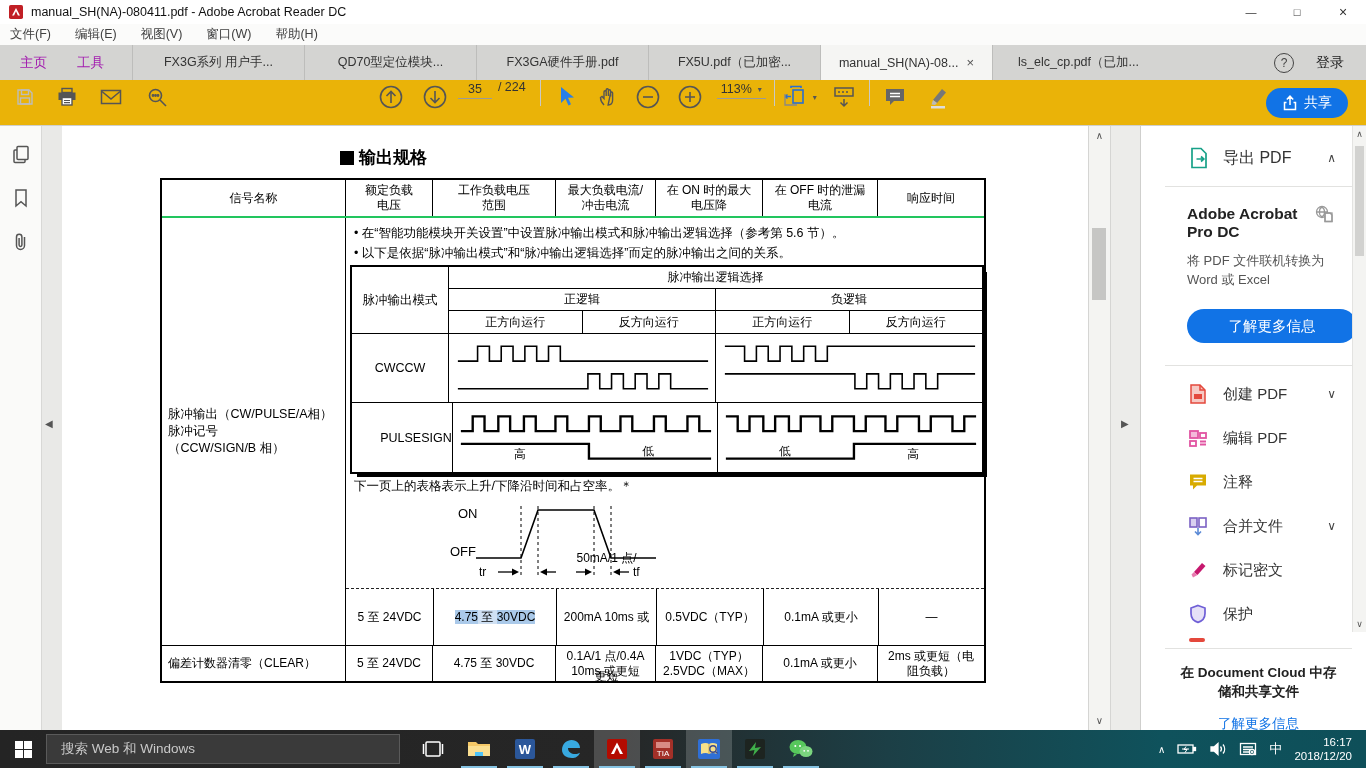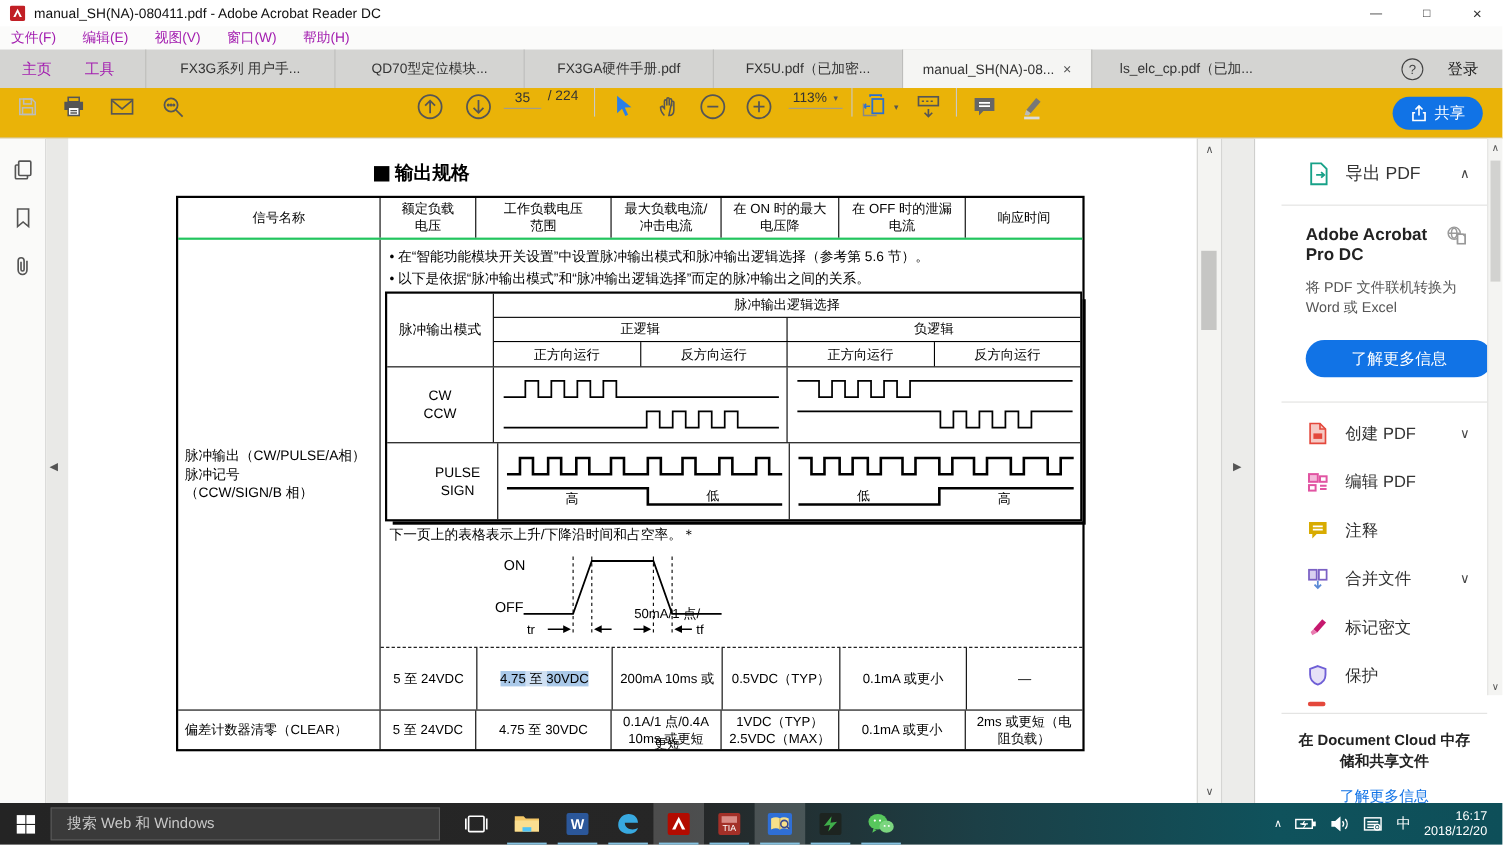--- a/index.html
+++ b/index.html
@@ -7,21 +7,21 @@
   .screen { position:relative; width:1366px; height:768px; background:#fff; overflow:hidden; font-family:"Liberation Sans",sans-serif; color:#222; }
 
   
   .titlebar { position:absolute; left:0; top:0; width:100%; height:24px; background:#fff; display:flex; align-items:center; }
   .app-ico { width:14px; height:14px; margin:0 8px 0 9px; }
   .titlebar .title { font-size:12.5px; color:#111; }
   .wincontrols { margin-left:auto; display:flex; height:100%; }
   .winbtn { width:46px; height:100%; display:flex; align-items:center; justify-content:center; font-size:11px; color:#333; }
 
   
-  .menubar { position:absolute; left:0; top:24px; width:100%; height:21px; background:#fbfbfa; display:flex; align-items:center; gap:24px; padding-left:10px; font-size:12.5px; color:#a21caf; }
+  .menubar { position:absolute; left:0; top:24px; width:100%; height:21px; background:#fbfbfa; display:flex; align-items:center; gap:24px; padding-left:10px; font-size:12.5px; color:#404040; }
 
   
   .tabbar { position:absolute; left:0; top:45px; width:100%; height:35px; background:#d4d4d2; display:flex; align-items:stretch; }
   .tab-home { display:flex; align-items:center; gap:30px; padding:0 28px 0 20px; font-size:13.5px; color:#a21caf; }
   .doctabs { display:flex; height:100%; }
   .dtab { width:172px; border-left:1px solid #bdbdbb; display:flex; align-items:center; justify-content:center; font-size:12.5px; color:#333; padding:0 6px; white-space:nowrap; overflow:hidden; }
   .dtab.active { background:#f5f5f3; border-left:1px solid #bdbdbb; }
   .dtab .x { margin-left:8px; color:#555; font-size:13px; }
   .tab-right { margin-left:auto; display:flex; align-items:center; gap:22px; padding-right:22px; }
   .helpcirc { width:20px; height:20px; border:1.6px solid #444; border-radius:50%; display:flex; align-items:center; justify-content:center; font-size:12px; color:#444; }
@@ -67,21 +67,21 @@
   .it-mode { width:96px; display:flex; align-items:center; justify-content:center; font-size:12.5px; }
   .it-right { flex:1; border-left:1px solid #000; }
   .it-r1 { height:22px; display:flex; align-items:center; justify-content:center; border-bottom:1px solid #000; }
   .it-r2 { height:22px; display:flex; border-bottom:1px solid #000; }
   .it-r2 div { flex:1; display:flex; align-items:center; justify-content:center; }
   .it-r2 div + div { border-left:1px solid #000; }
   .it-r3 { height:22px; display:flex; }
   .it-r3 div { flex:1; display:flex; align-items:center; justify-content:center; }
   .it-r3 div + div { border-left:1px solid #000; }
   .it-wrow { display:flex; border-top:1px solid #000; }
-  .it-wmode { width:96px; display:flex; flex-direction:column; align-items:center; justify-content:center; font-size:12.5px; line-height:16px; }
+  .it-wmode { width:96px; display:flex; flex-direction:row; align-items:center; justify-content:center; font-size:12.5px; line-height:16px; }
   .wavecell { flex:1; border-left:1px solid #000; display:flex; align-items:center; justify-content:center; }
   .belownote { position:absolute; left:8px; top:260px; font-size:12.5px; }
   .trapz { position:absolute; left:0; top:276px; }
   .valrow { position:absolute; left:0; right:0; bottom:0; height:57px; border-top:1.5px dashed #222; display:flex; }
   .vcell { display:flex; flex-direction:column; align-items:center; justify-content:center; line-height:15px; text-align:center;gap:44px; }
   .vcell + .vcell { border-left:1px solid #000; }
   .g0{width:87px;} .g1{width:123px;} .g2{width:100px;} .g3{width:107px;} .g4{width:115px;} .g5{flex:1;}
   .rowB { display:flex; height:36px; border-top:1px solid #000; }
   .bcell { display:flex; flex-direction:column; align-items:center; justify-content:center; border-left:1px solid #000; line-height:15px; text-align:center; }
   .bcell:first-child { border-left:none; align-items:flex-start; padding-left:6px; text-align:left; }

